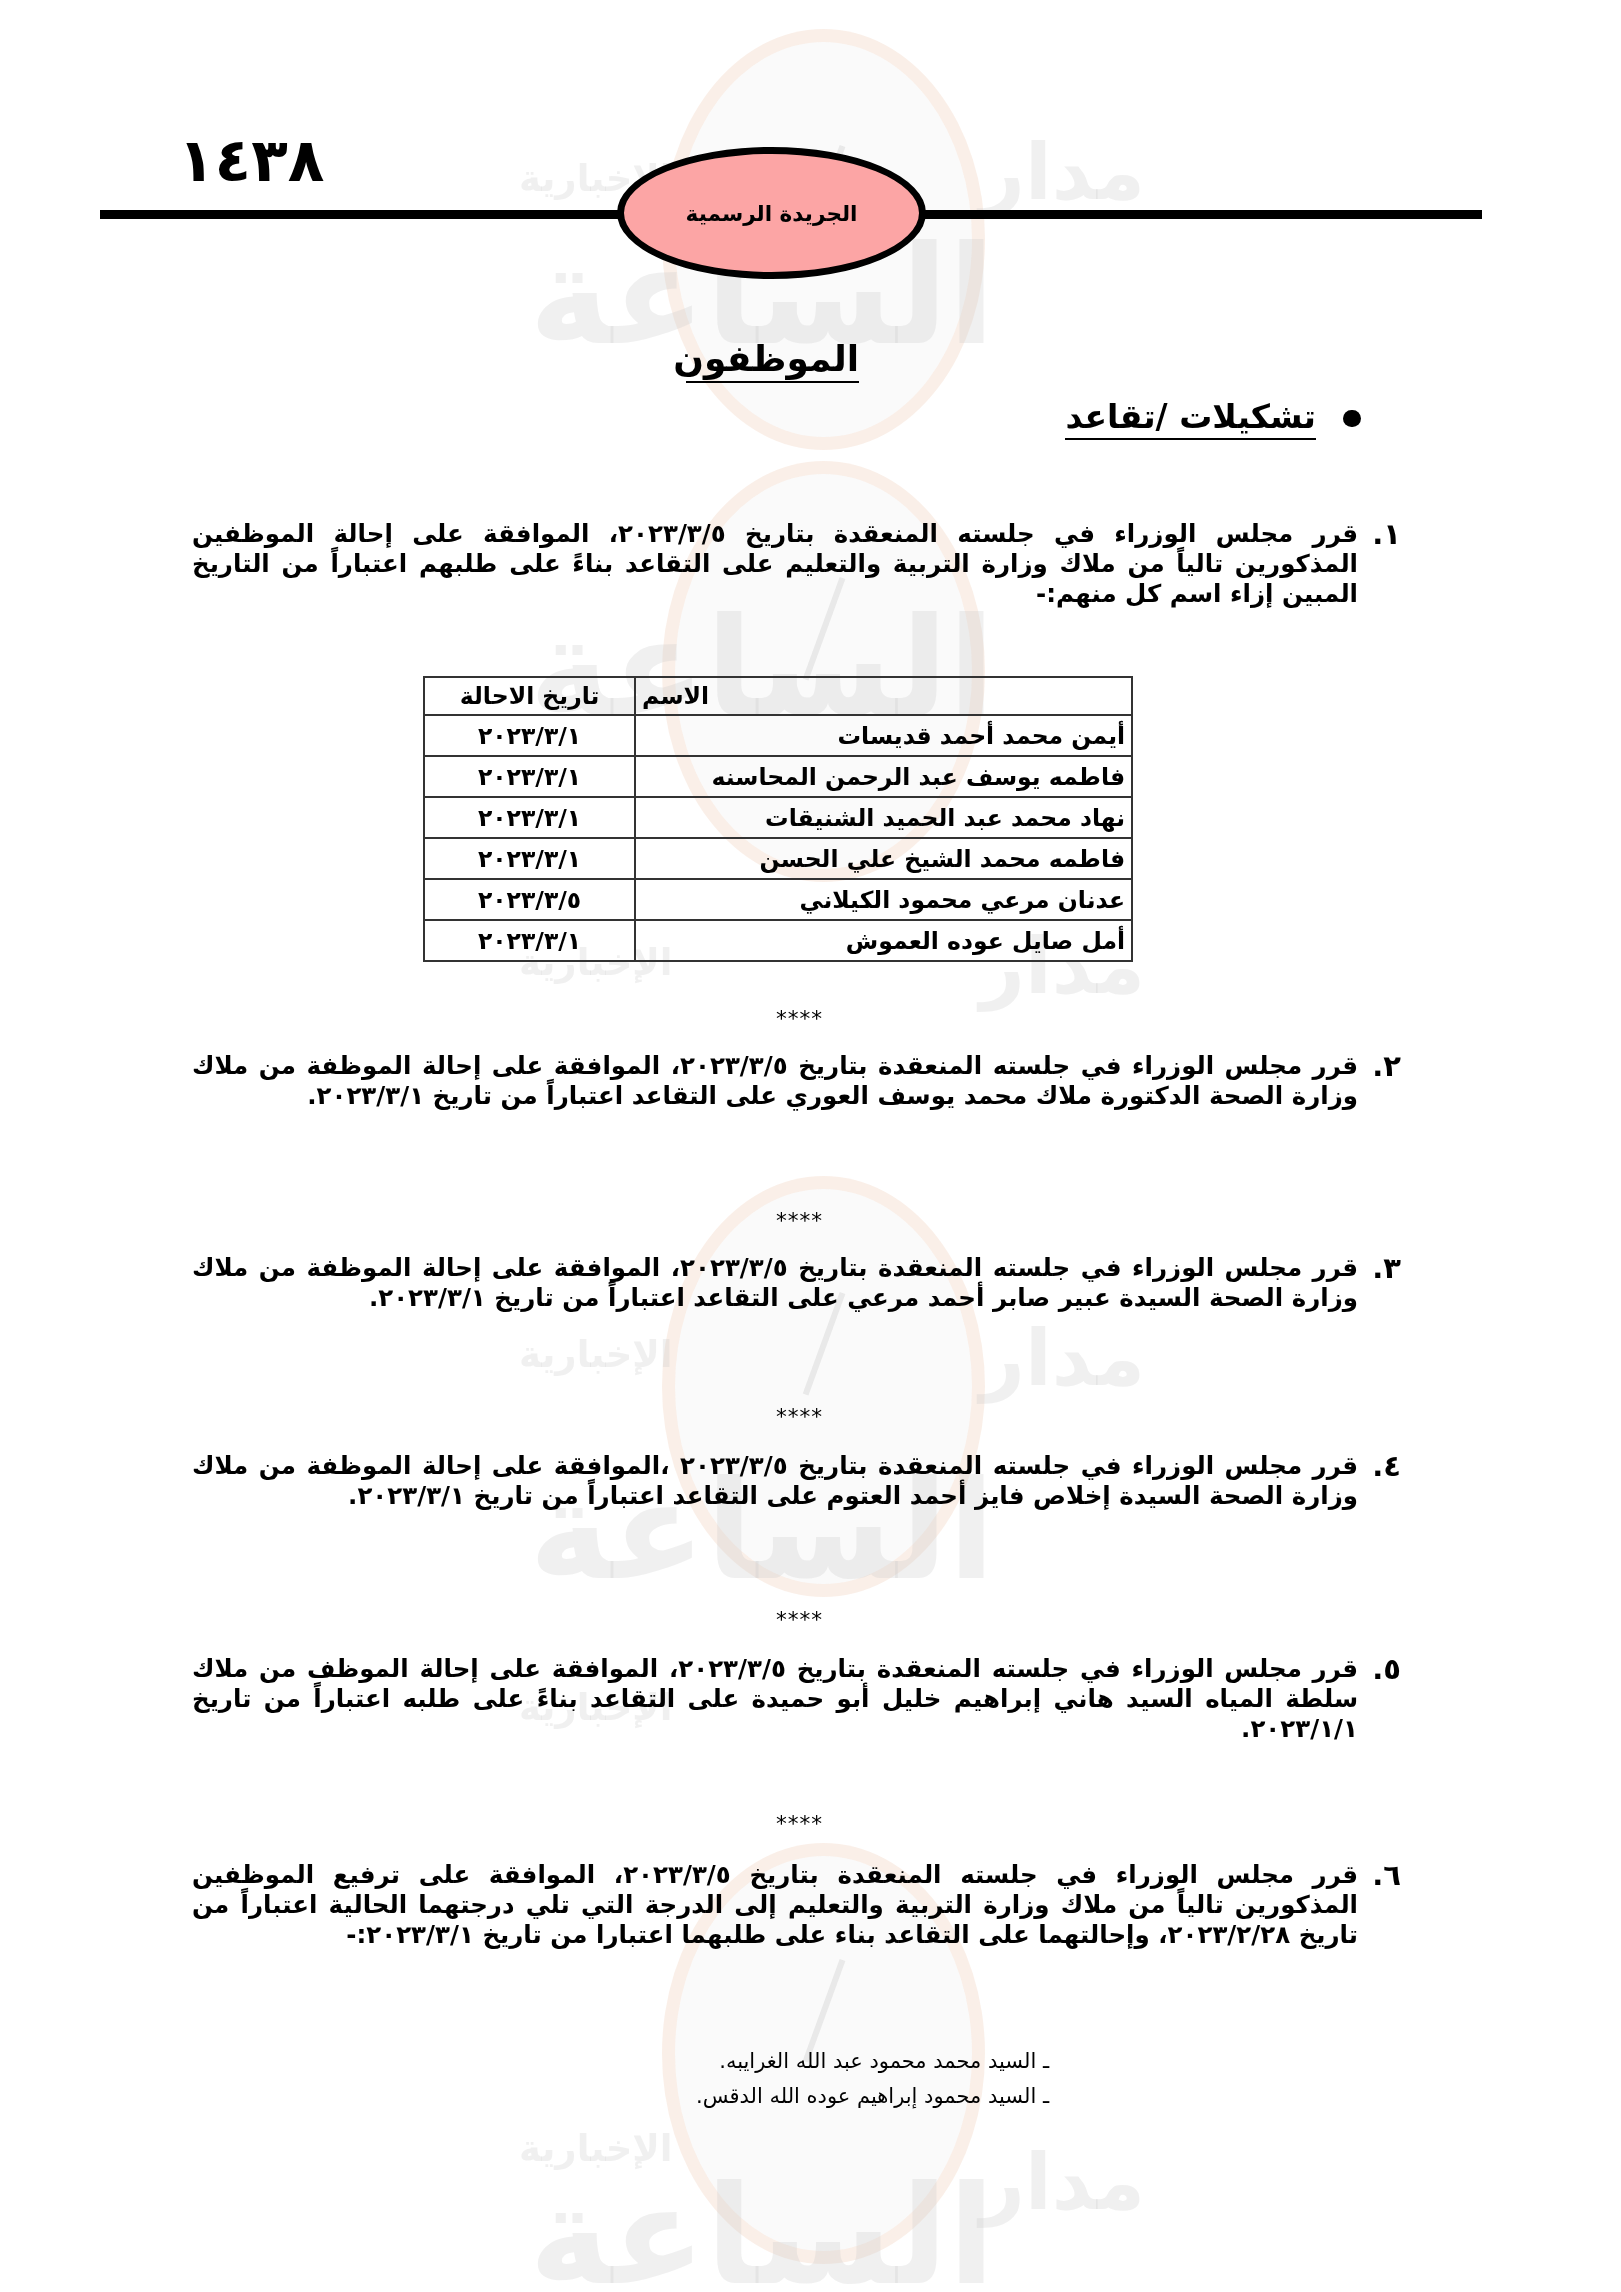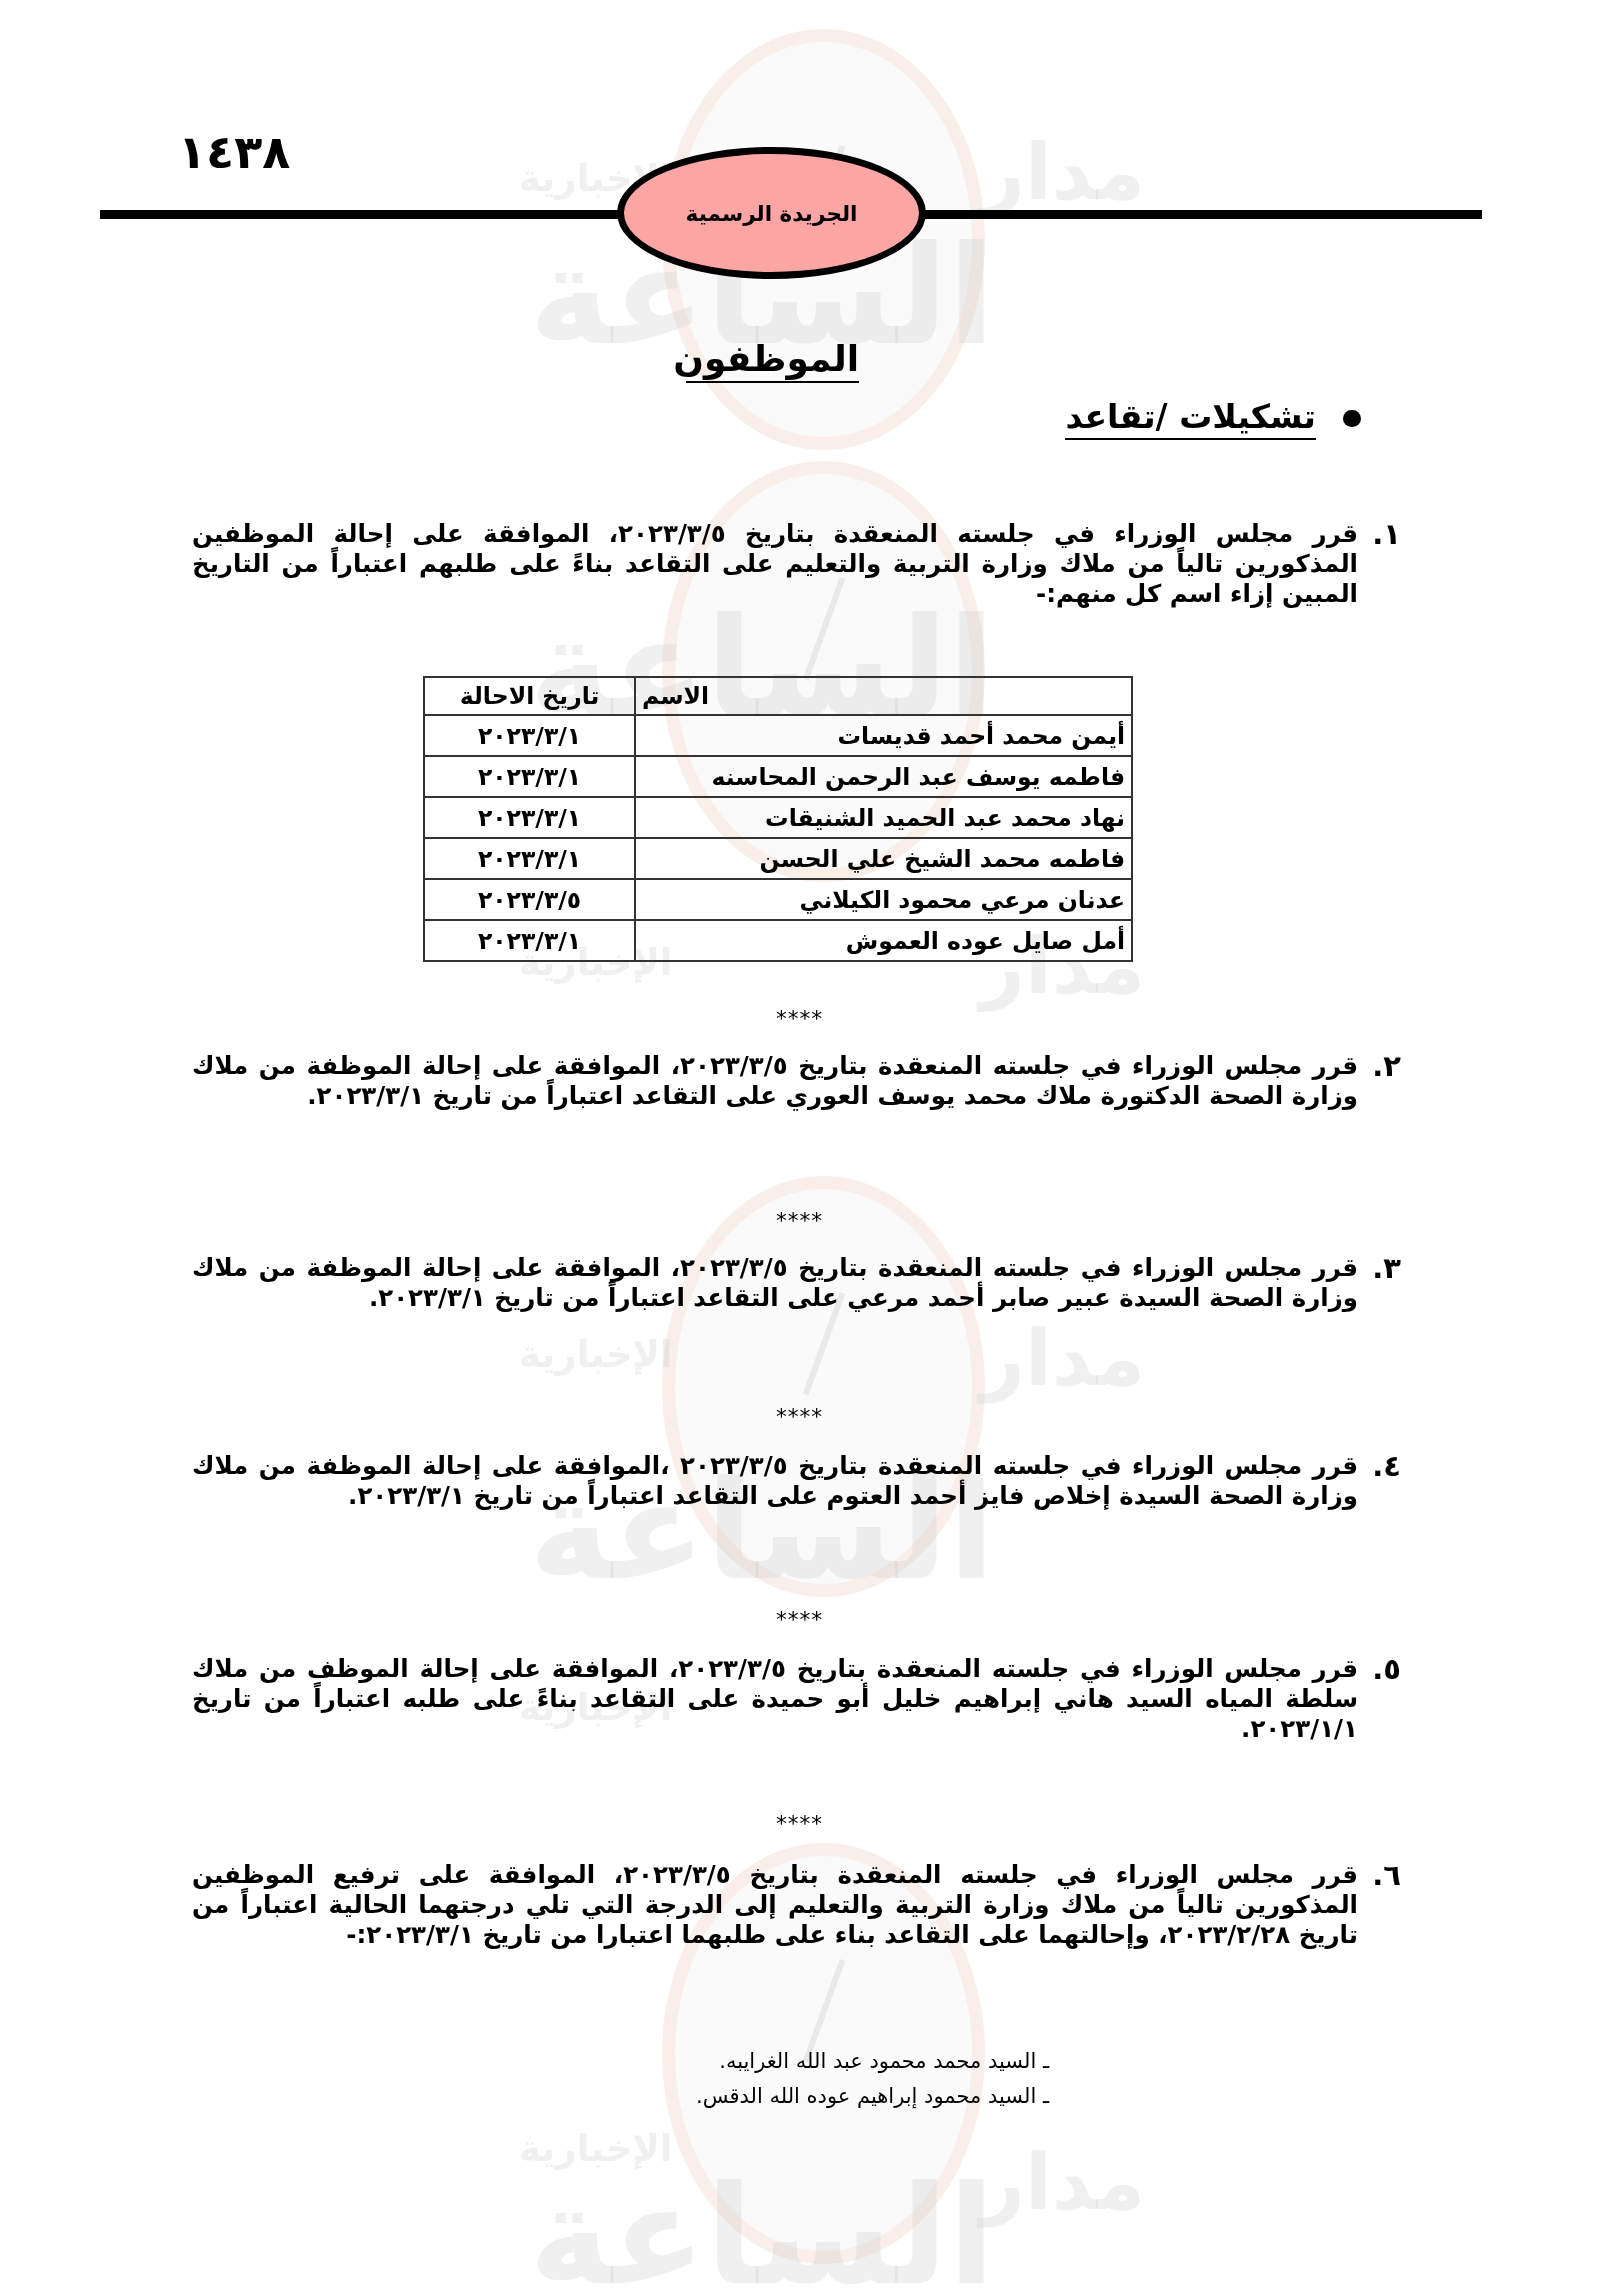--- a/index.html
+++ b/index.html
@@ -11,21 +11,21 @@
   .wm-clock { width:323px; height:421px; border-radius:50%;
               border:13.7px solid rgba(250,190,150,0.18);
               background:rgba(245,245,245,0.45); box-sizing:border-box; }
   .wm-clock::after { content:""; position:absolute; left:50%; top:50%;
               width:5.9px; height:108px; background:rgba(200,200,200,0.35);
               transform:translate(-50%,-90%) rotate(20deg); }
   .wm-word { color:rgba(200,200,200,0.28); font-weight:bold;
              font-family:"DejaVu Sans", sans-serif; direction:rtl; white-space:nowrap; }
 
   
-  .page-number { position:absolute; left:178px; top:125px; font-size:46px;
+  .page-number { position:absolute; left:178px; top:125px; font-size:60px;
                  font-weight:bold; letter-spacing:2px; font-family:"DejaVu Sans", sans-serif; }
   .header-rule { position:absolute; left:100px; top:210px; width:1382px; height:8.8px; background:#000; }
   .header-ellipse { position:absolute; left:617px; top:147px; width:309px; height:132px;
                     border:7.8px solid #000; border-radius:50%; background:#fca5a5; box-sizing:border-box;
                     display:flex; align-items:center; justify-content:center; }
   .header-ellipse span { font-size:21.6px; font-weight:bold; direction:rtl; }
 
   
   .section-title { position:absolute; left:686px; top:338px; width:173px; text-align:center;
                    font-size:36px; font-weight:900; direction:rtl;

